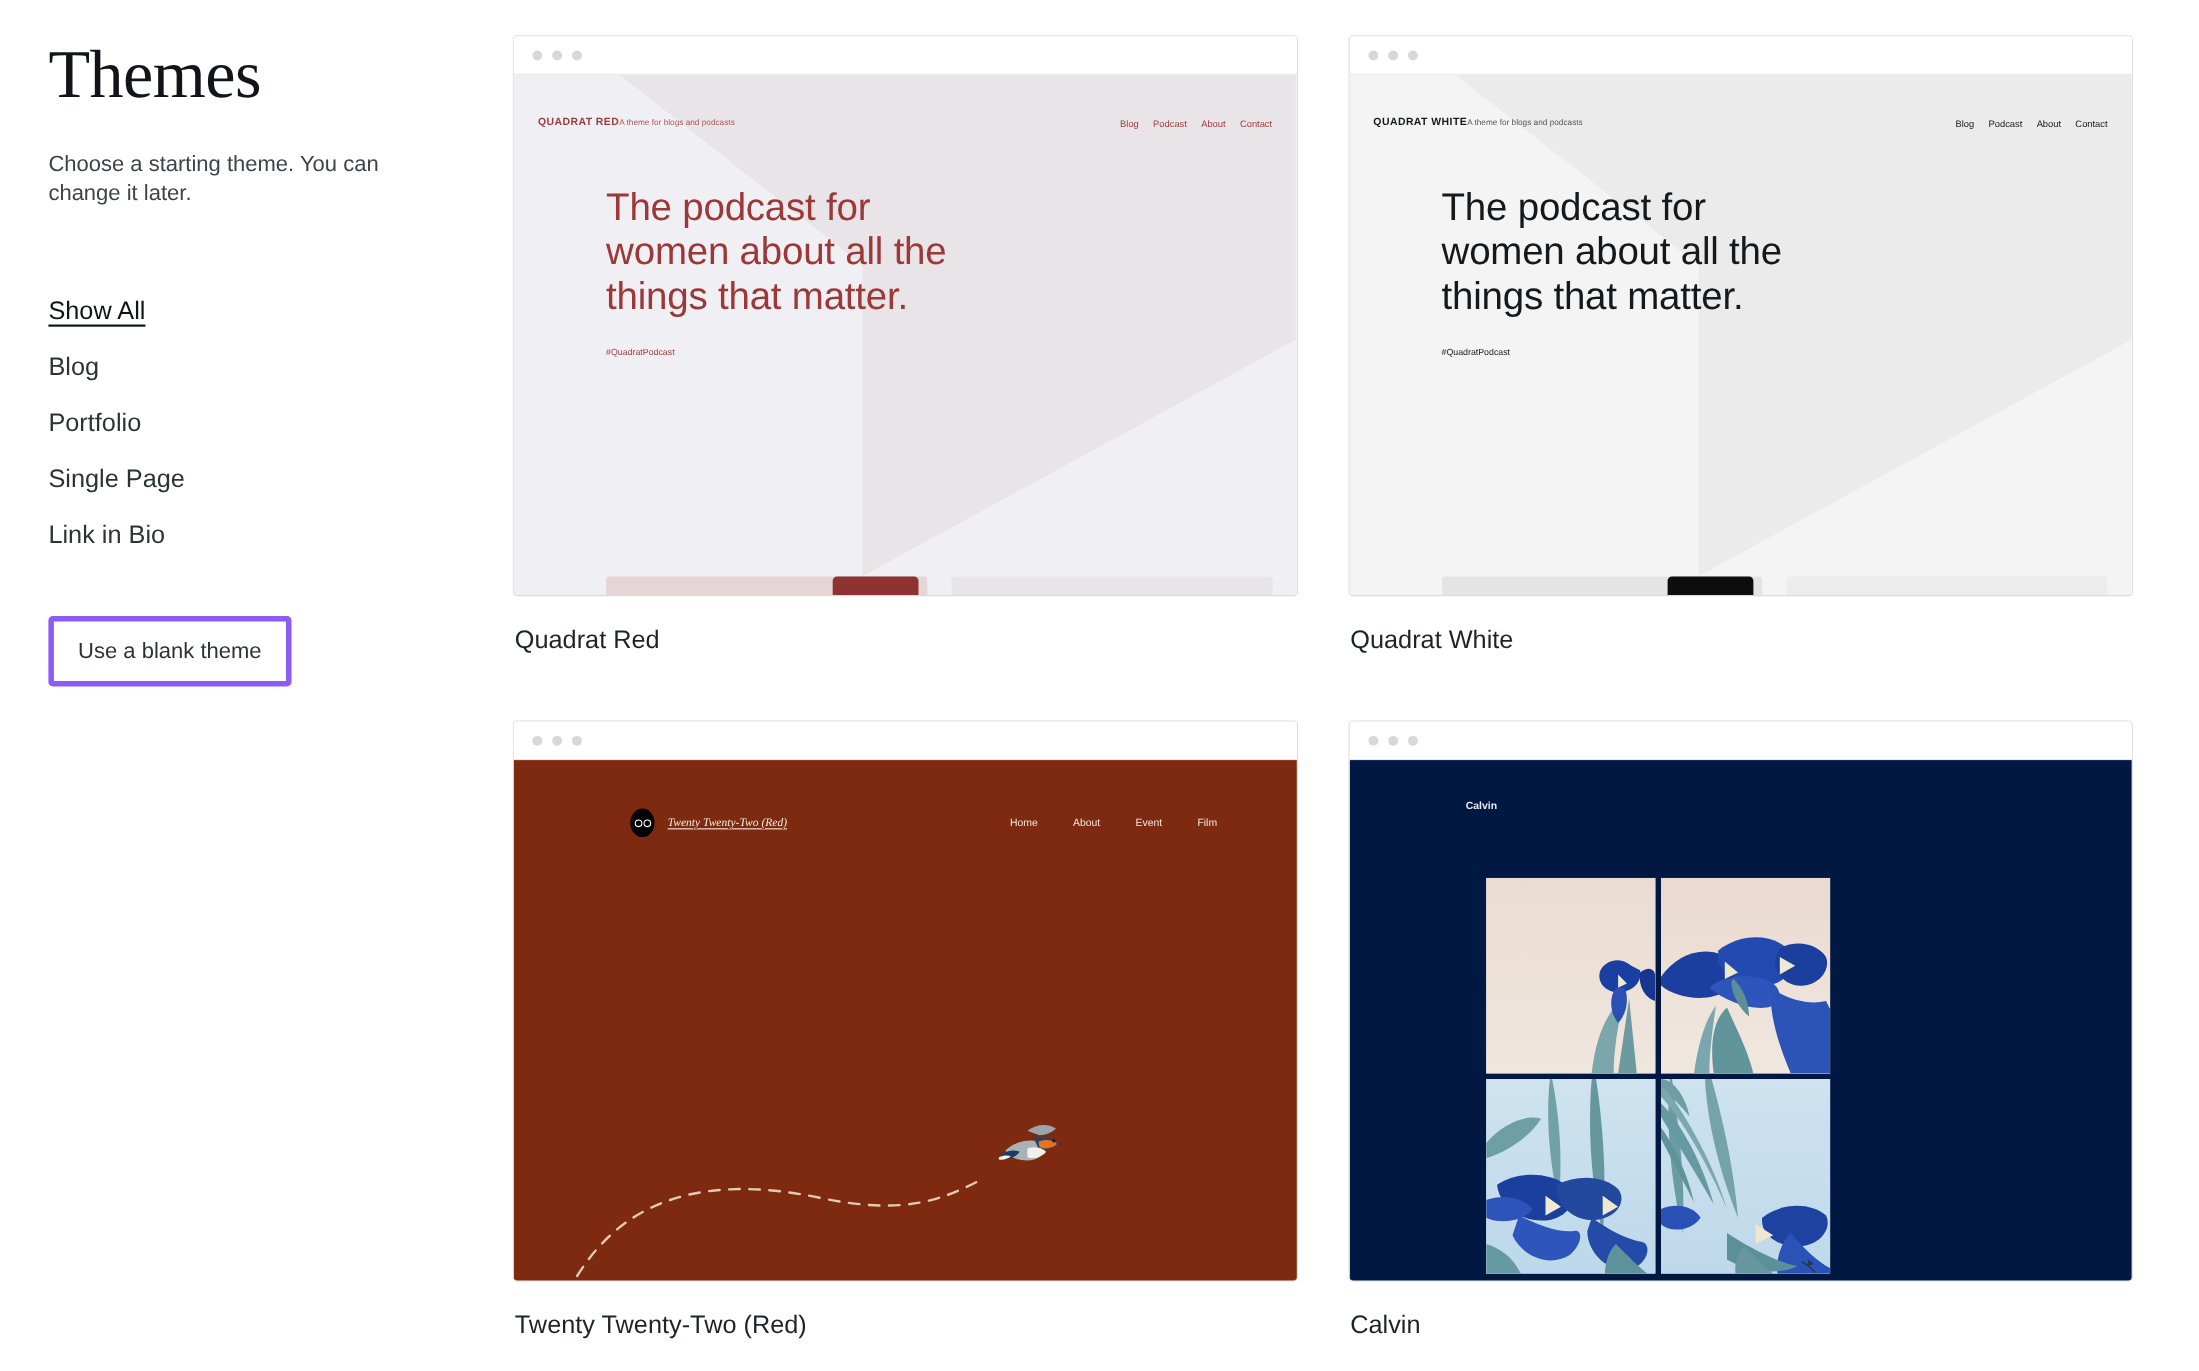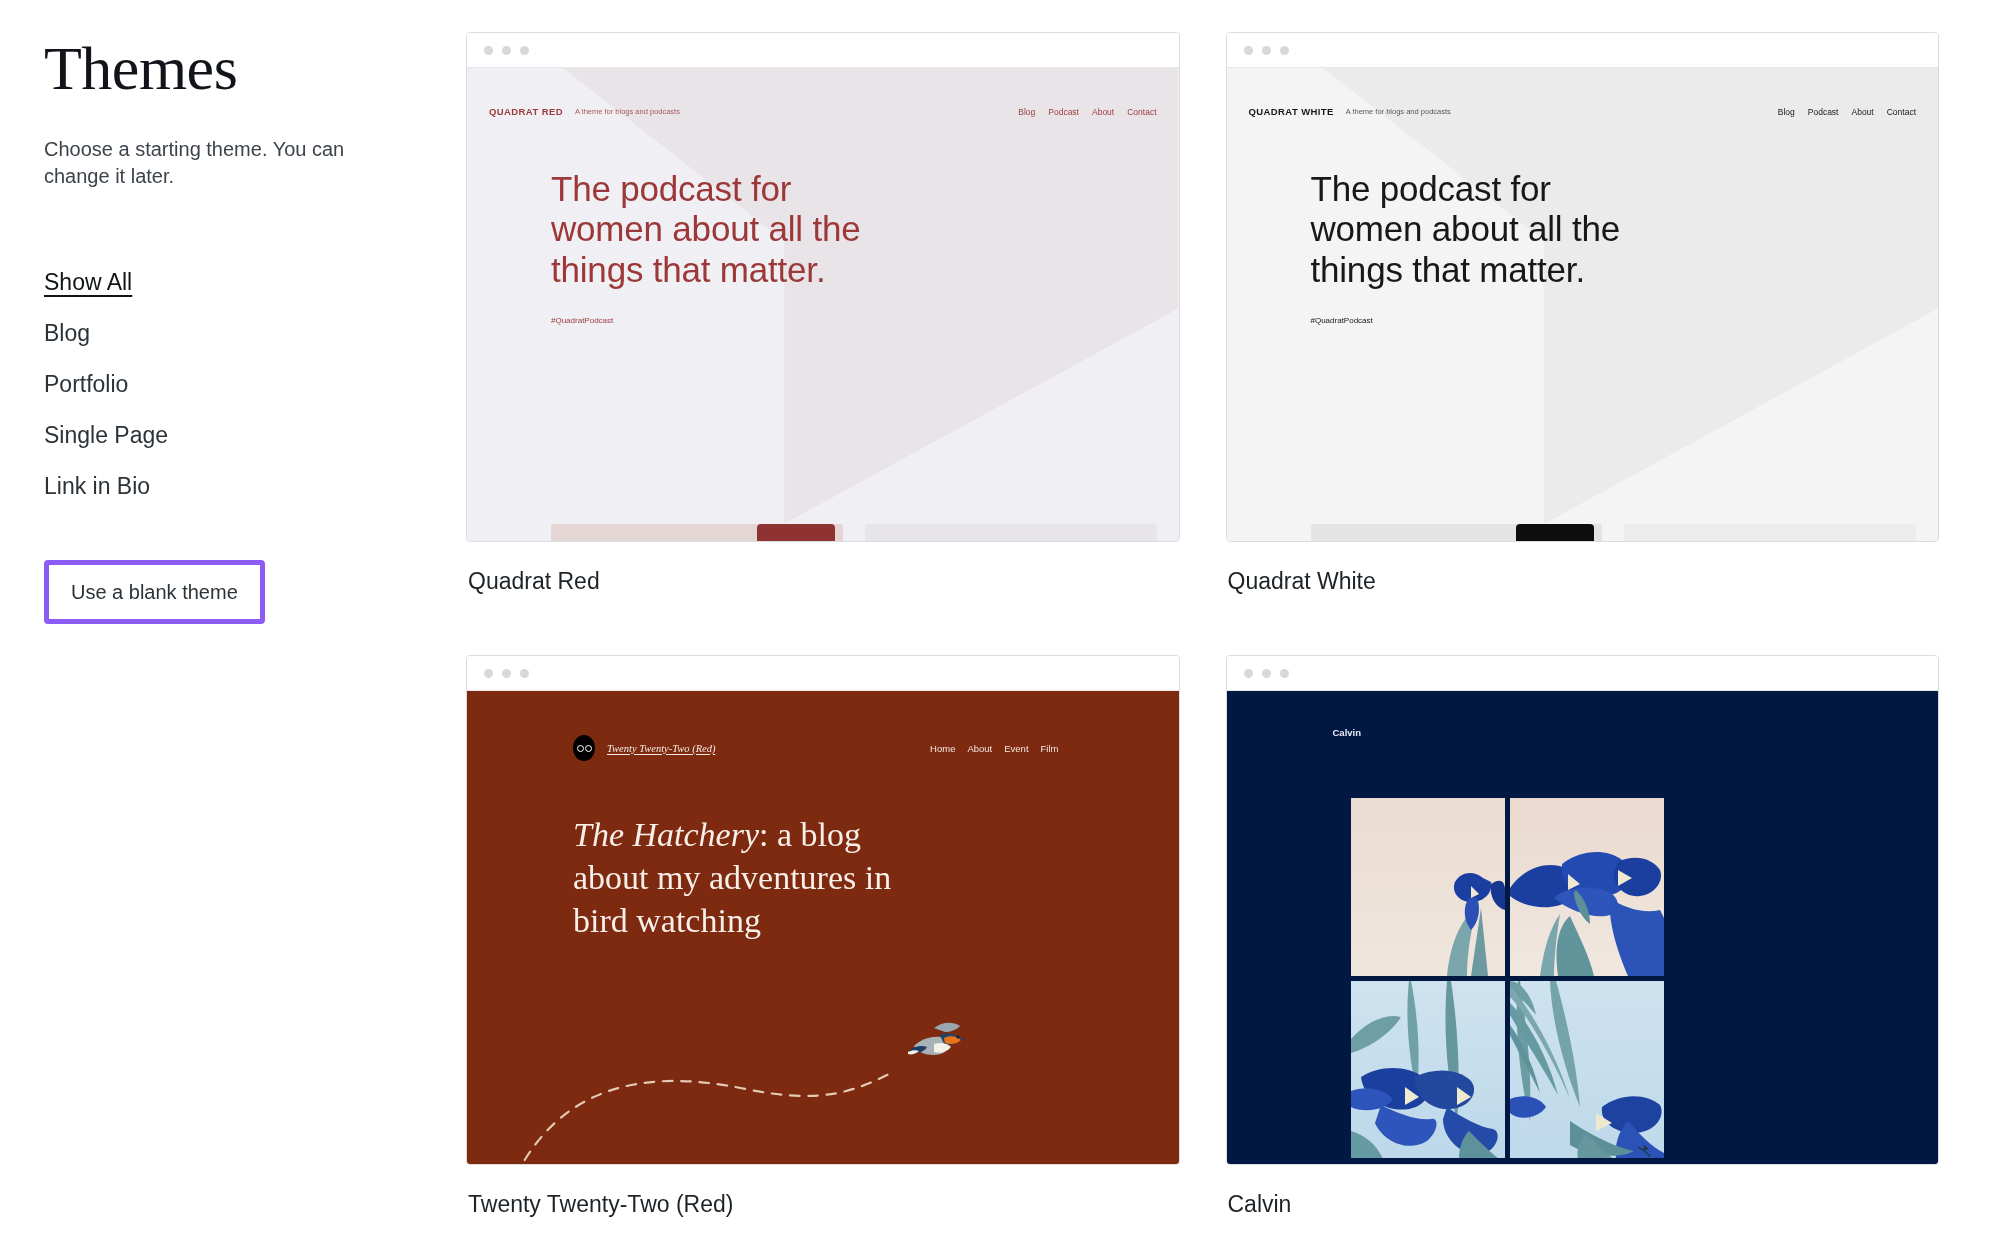--- a/index.html
+++ b/index.html
@@ -153,21 +153,21 @@
   }
 
   .q-brand {
     font-size: 9.5px;
     font-weight: 700;
     letter-spacing: 0.4px;
   }
 
   .q-tagline {
     font-size: 7.5px;
-    margin-left: 12px;
+    margin-left: 0;
     opacity: .85;
   }
 
   .q-nav {
     margin-left: auto;
     display: flex;
     gap: 13px;
     font-size: 8.5px;
   }
 
@@ -266,23 +266,23 @@
     font-family: "Liberation Serif", serif;
     font-style: italic;
     font-size: 10.5px;
     color: #f5ece4;
     text-decoration: underline;
     text-underline-offset: 2px;
   }
 
   .tt-nav {
     margin-left: auto;
-    margin-right: 120px;
-    display: flex;
-    gap: 12px;
+    margin-right: 72px;
+    display: flex;
+    gap: 32px;
     font-size: 9.5px;
     color: #f0e6de;
   }
 
   .tt-hero {
     position: relative;
     z-index: 2;
     padding: 52px 40px 0 106px;
   }
 
@@ -476,23 +476,20 @@
                 <span class="tt-eye"></span>
                 <span class="tt-eye"></span>
               </span>
               <span class="tt-brand">Twenty Twenty-Two (Red)</span>
               <nav class="tt-nav">
                 <span>Home</span>
                 <span>About</span>
                 <span>Event</span>
                 <span>Film</span>
               </nav>
-            </div>
-            <div class="tt-hero">
-              <h2><em>The Hatchery</em><span>: a blog about my adventures in bird watching</span></h2>
             </div>
             <div class="tt-bird-wrap">
               <svg width="100%" height="160" viewBox="0 0 740 160" preserveAspectRatio="none">
                 <path d="M60,155 C105,85 180,62 290,84 C370,100 405,86 445,66" fill="none" stroke="#e3cbb4" stroke-width="2.2" stroke-dasharray="10 9" stroke-linecap="round"></path>
               </svg>
               <svg width="64" height="52" viewBox="0 0 64 52" style="position:absolute; left:437px; top:13px;">
                 <path d="M30,10 C38,4 48,3 56,8 C52,12 46,14 41,14 Z" fill="#9aa6ac"></path>
                 <path d="M10,28 C16,22 26,18 36,19 C40,20 44,24 44,28 C44,33 38,37 30,37 C21,37 13,34 10,28 Z" fill="#a8b2b6"></path>
                 <path d="M36,17 C44,14 52,16 57,21 C53,26 46,28 40,26 Z" fill="#20456b"></path>
                 <path d="M40,20 C46,17 53,18 57,22 C53,26 46,27 41,25 Z" fill="#e8731a"></path>

